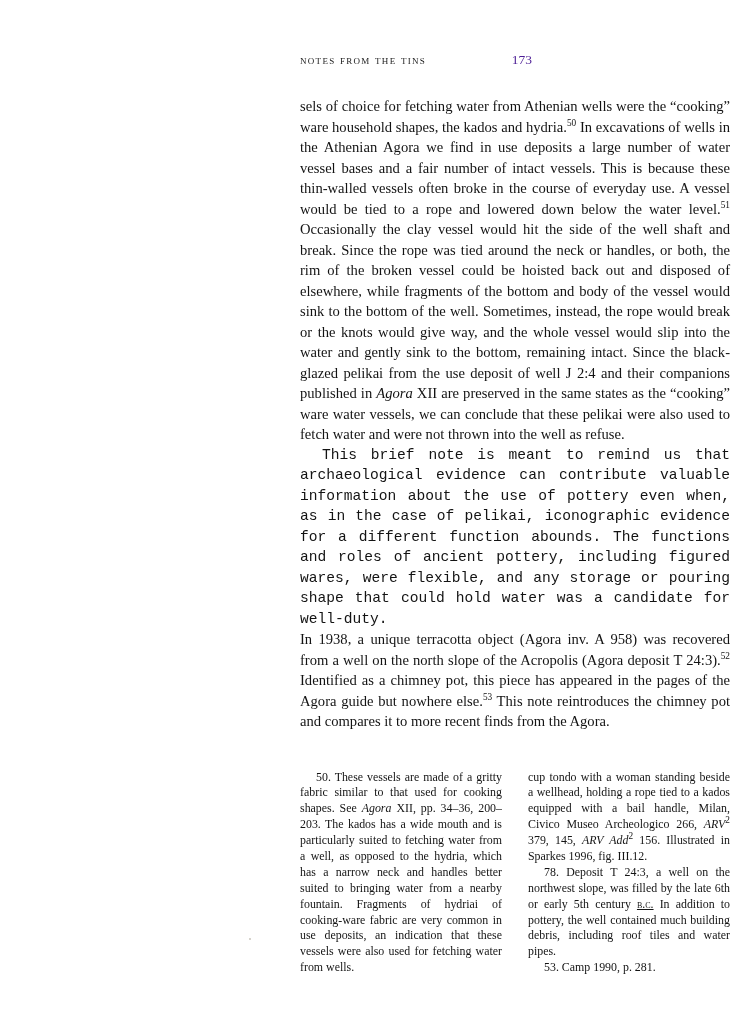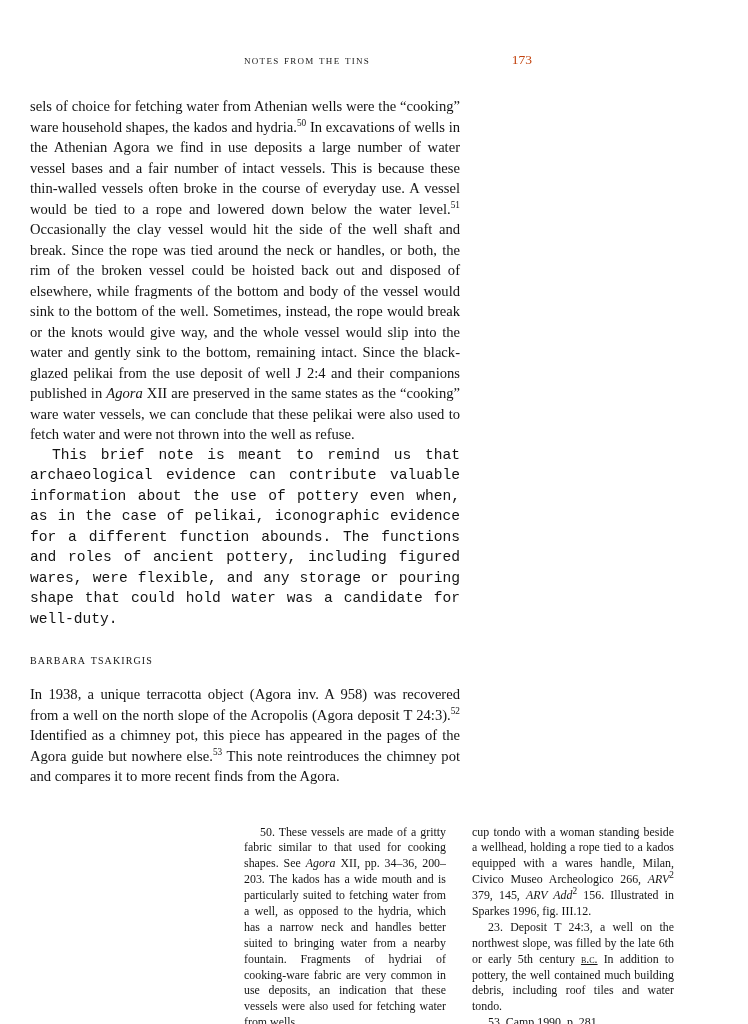--- a/index.html
+++ b/index.html
@@ -12,43 +12,44 @@
     background: #ffffff;
     font-family: "Liberation Serif", serif;
     color: #141414;
     overflow: hidden;
   }
   .page {
     position: relative;
     width: 596px;
     height: 1024px;
     box-sizing: border-box;
-    padding: 52px 62px 40px 30px;
+    padding: 52px 62px 40px 86px;
   }
   .running-head {
     display: flex;
     align-items: baseline;
     justify-content: space-between;
     margin: 0 0 28px 0;
     padding-left: 214px;
     padding-right: 2px;
   }
   .running-head .title {
     font-variant: small-caps;
     font-size: 12.5px;
     letter-spacing: 1.3px;
     color: #1a1a1a;
     text-transform: lowercase;
   }
   .running-head .folio {
     font-size: 13.5px;
-    color: #c2410c;
+    color: #4c1d95;
   }
   .body-col {
     width: 430px;
+    margin-left: 214px;
   }
   p.body {
     margin: 0;
     font-size: 14.6px;
     line-height: 1.405;
     text-align: justify;
     text-justify: inter-word;
     hyphens: manual;
     color: #131313;
   }
@@ -121,36 +122,35 @@
     <span class="folio">173</span>
   </div>
 
   <div class="body-col">
 
     <p class="body"><span>sels of choice for fetching water from Athenian wells were the “cooking” ware household shapes, the kados and hydria.</span><sup>50</sup><span> In excavations of wells in the Athenian Agora we find in use deposits a large number of water vessel bases and a fair number of intact vessels. This is because these thin-walled vessels often broke in the course of everyday use. A vessel would be tied to a rope and lowered down below the water level.</span><sup>51</sup><span> Occasionally the clay vessel would hit the side of the well shaft and break. Since the rope was tied around the neck or handles, or both, the rim of the broken vessel could be hoisted back out and disposed of elsewhere, while fragments of the bottom and body of the vessel would sink to the bottom of the well. Sometimes, instead, the rope would break or the knots would give way, and the whole vessel would slip into the water and gently sink to the bottom, remaining intact. Since the black-glazed pelikai from the use deposit of well J 2:4 and their companions published in </span><i>Agora</i><span> XII are preserved in the same states as the “cooking” ware water vessels, we can conclude that these pelikai were also used to fetch water and were not thrown into the well as refuse.</span></p>
 
     <p class="body indent">This brief note is meant to remind us that archaeological evidence can contribute valuable information about the use of pottery even when, as in the case of pelikai, iconographic evidence for a different function abounds. The functions and roles of ancient pottery, including figured wares, were flexible, and any storage or pouring shape that could hold water was a candidate for well-duty.</p>
 
 
-    <h3 class="author">Barbara Tsakirgis</h3>
 
     <p class="body"><span>In 1938, a unique terracotta object (Agora inv. A 958) was recovered from a well on the north slope of the Acropolis (Agora deposit T 24:3).</span><sup>52</sup><span> Identified as a chimney pot, this piece has appeared in the pages of the Agora guide but nowhere else.</span><sup>53</sup><span> This note reintroduces the chimney pot and compares it to more recent finds from the Agora.</span></p>
 
   </div>
 
   <div class="notes">
 
     <div class="notes-col">
       <p class="ind"><span>50. These vessels are made of a gritty fabric similar to that used for cooking shapes. See </span><i>Agora</i><span> XII, pp. 34–36, 200–203. The kados has a wide mouth and is particularly suited to fetching water from a well, as opposed to the hydria, which has a narrow neck and handles better suited to bringing water from a nearby fountain. Fragments of hydriai of cooking-ware fabric are very common in use deposits, an indication that these vessels were also used for fetching water from wells.</span></p>
 
     </div>
 
     <div class="notes-col">
-      <p><span>cup tondo with a woman standing beside a wellhead, holding a rope tied to a kados equipped with a wares handle, Milan, Civico Museo Archeologico 266, </span><i>ARV</i><sup>2</sup><span> 379, 145, </span><i>ARV Add</i><sup>2</sup><span> 156. Illustrated in Sparkes 1996, fig. III.12.</span></p>
-      <p class="ind"><span>23. Deposit T 24:3, a well on the northwest slope, was filled by the late 6th or early 5th century </span><span style="font-variant: small-caps; text-transform: lowercase; text-decoration: underline;">b.c.</span><span> In addition to pottery, the well contained much building debris, including roof tiles and water tondo.</span></p>
+      <p><span>cup tondo with a woman standing beside a wellhead, holding a rope tied to a kados equipped with a bail handle, Milan, Civico Museo Archeologico 266, </span><i>ARV</i><sup>2</sup><span> 379, 145, </span><i>ARV Add</i><sup>2</sup><span> 156. Illustrated in Sparkes 1996, fig. III.12.</span></p>
+      <p class="ind"><span>78. Deposit T 24:3, a well on the northwest slope, was filled by the late 6th or early 5th century </span><span style="font-variant: small-caps; text-transform: lowercase; text-decoration: underline;">b.c.</span><span> In addition to pottery, the well contained much building debris, including roof tiles and water pipes.</span></p>
       <p class="ind">53. Camp 1990, p. 281.</p>
     </div>
 
   </div>
 
   <div class="faint-dot"></div>
 
 </div>
 
 </body></html>

